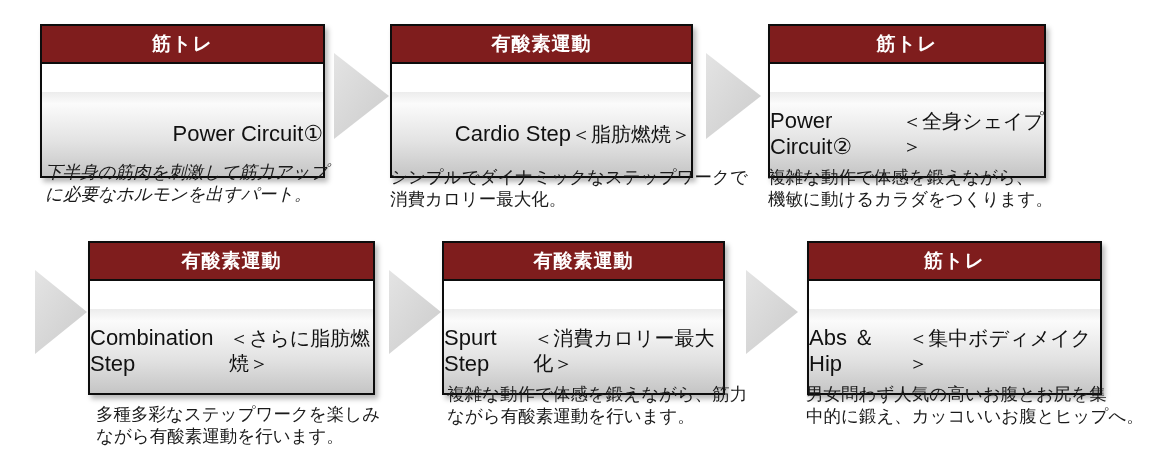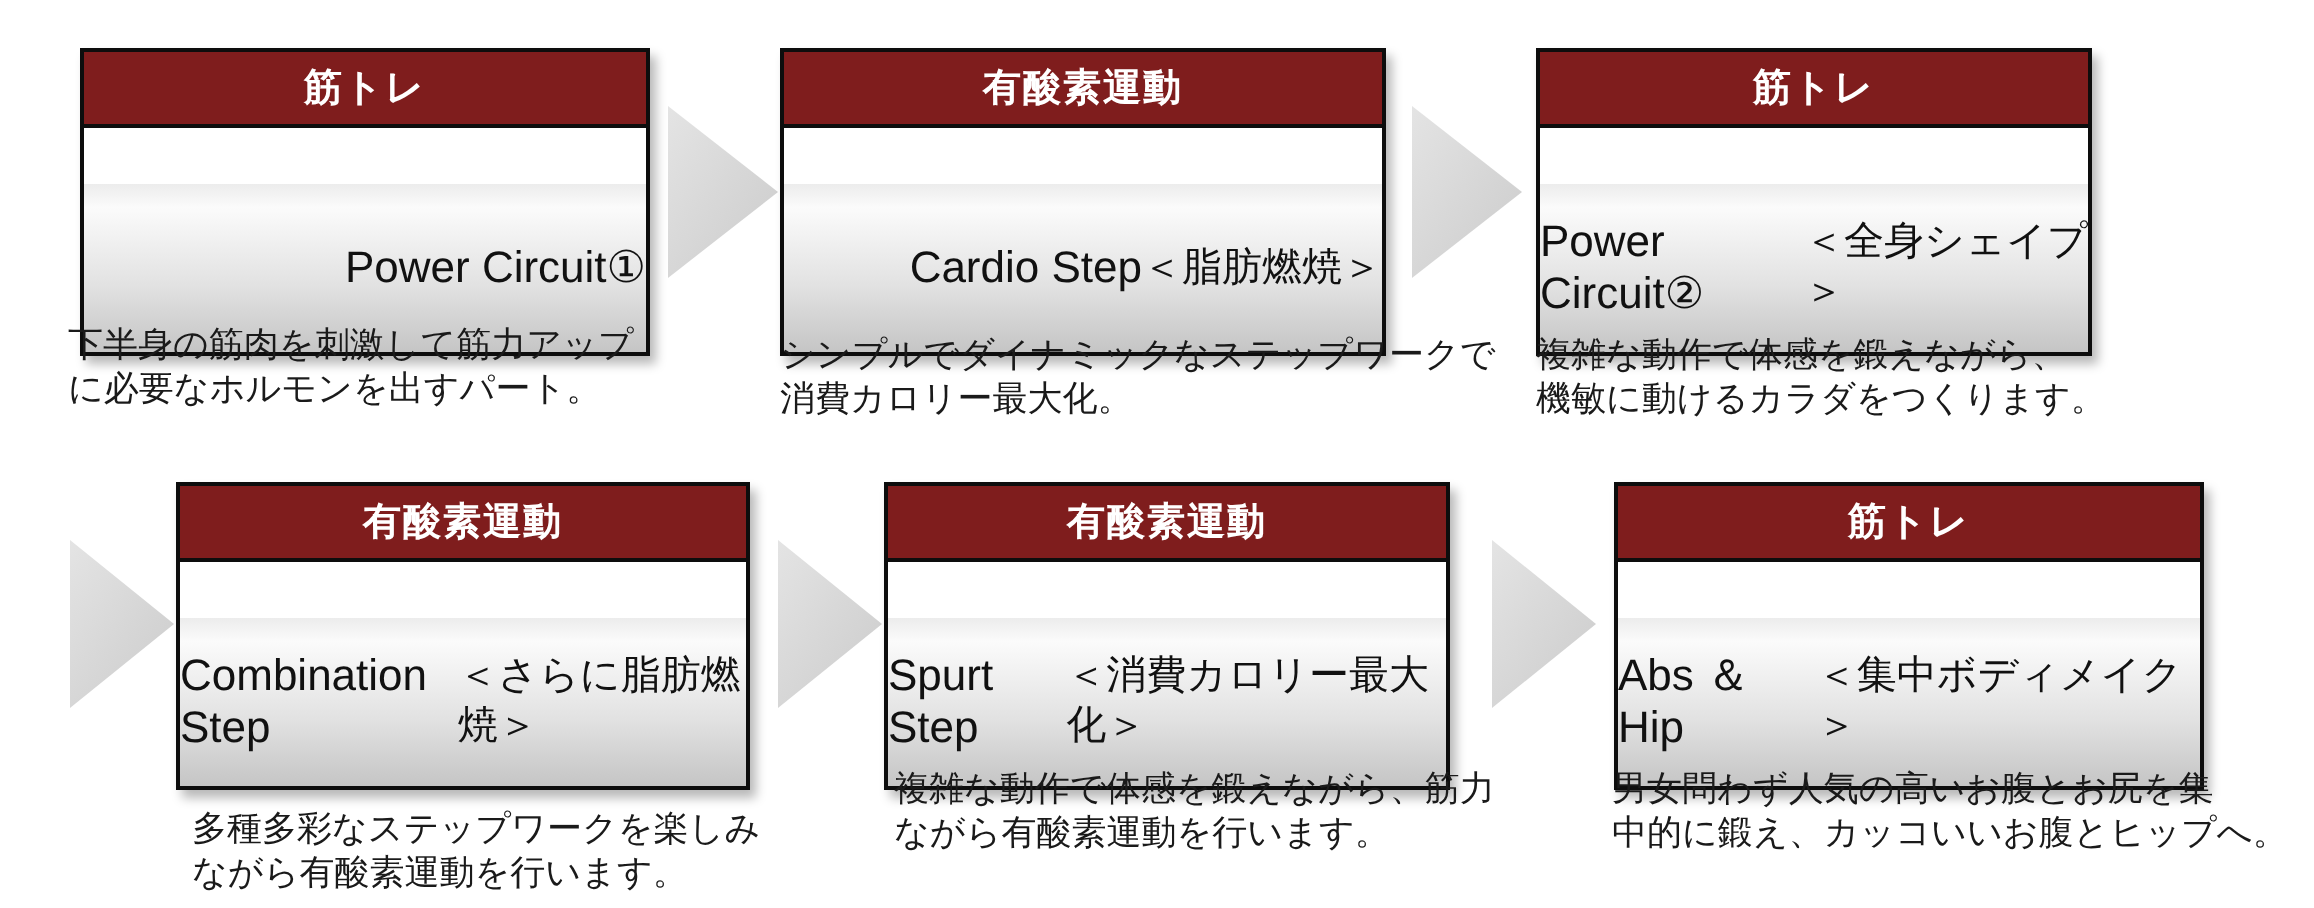--- a/index.html
+++ b/index.html
@@ -54,21 +54,21 @@
 <div class="canvas">
 
   <div class="flowbox" style="left:40px;top:24px;width:285px;">
     <div class="hd">
       <span>筋トレ</span>
     </div>
     <div class="bd">
       <div class="title">Power Circuit①</div>
     </div>
   </div>
-  <div class="desc" style="left:34px;top:162px;">
+  <div class="desc" style="left:45px;top:162px;font-style:italic;">
     <div>下半身の筋肉を刺激して筋力アップ</div>
     <div>に必要なホルモンを出すパート。</div>
   </div>
 
   <div class="arrow r1" style="left:334px;"></div>
 
   <div class="flowbox" style="left:390px;top:24px;width:303px;">
     <div class="hd">
       <span>有酸素運動</span>
     </div>

